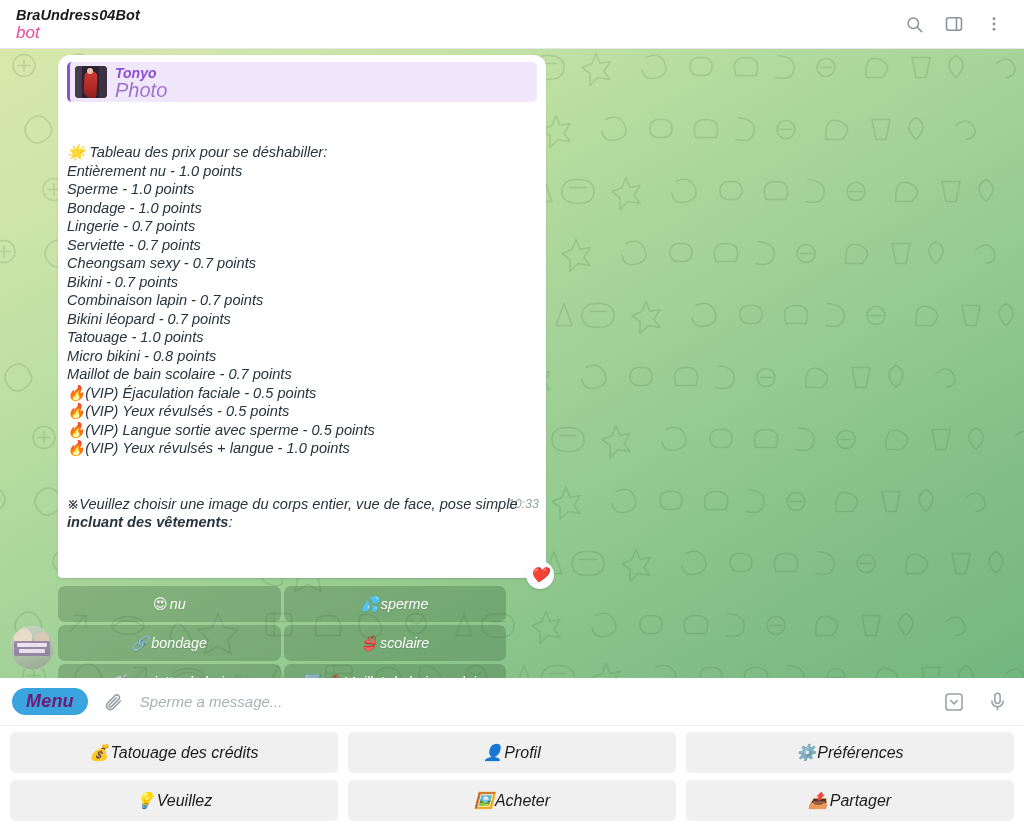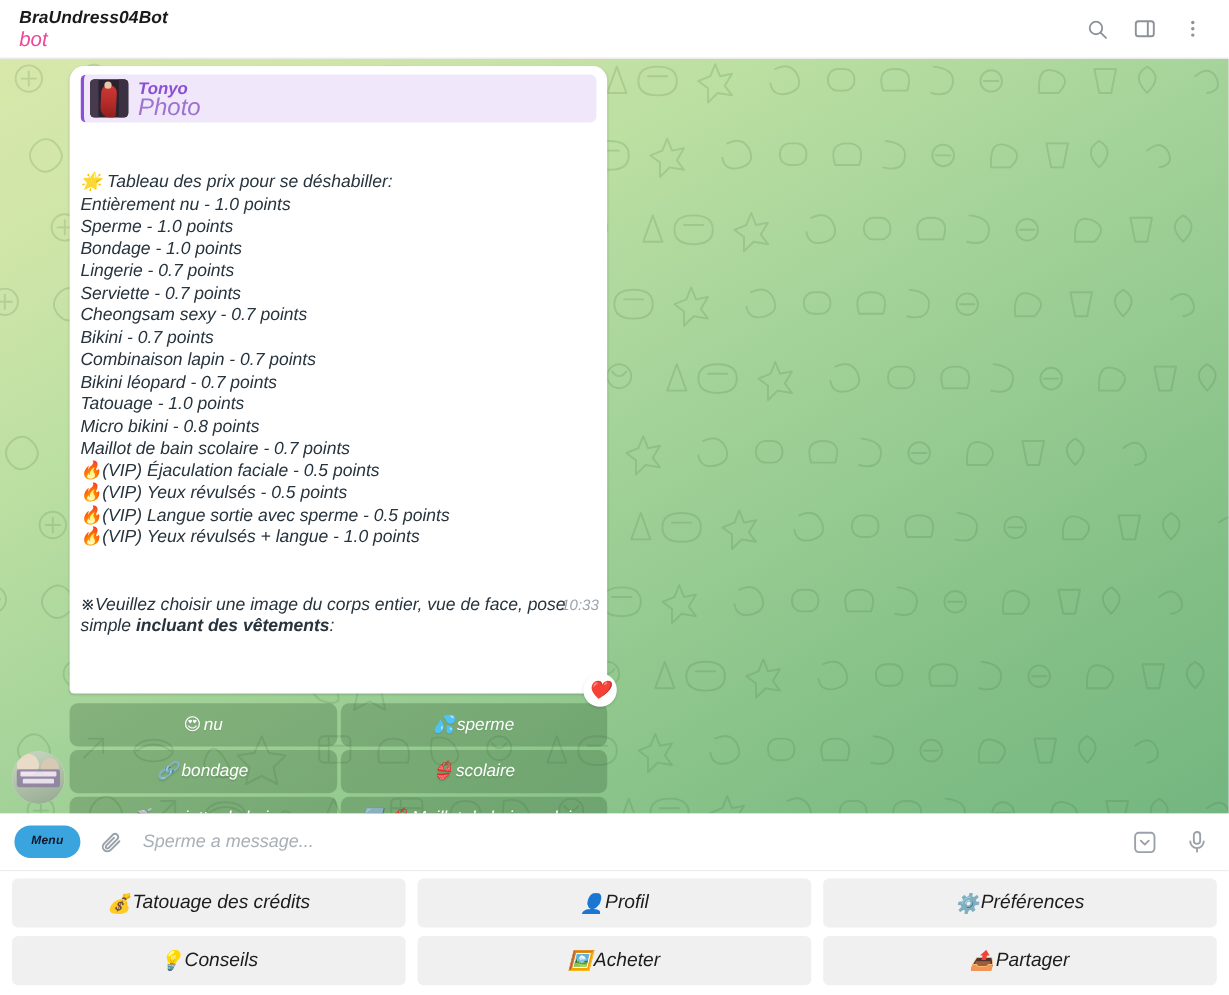--- a/index.html
+++ b/index.html
@@ -102,21 +102,21 @@
   
   .msg-row {
     position: absolute;
     left: 0;
     top: 6px;
     width: 100%;
   }
   .bubble {
     position: relative;
     margin-left: 58px;
-    width: 448px;
+    width: 488px;
     background: #ffffff;
     border-radius: 12px 12px 12px 4px;
     box-shadow: 0 1px 2px rgba(16,35,47,.16);
     padding: 7px 9px 9px 9px;
   }
 
   
   .reply-box {
     display: flex;
     align-items: center;
@@ -303,22 +303,22 @@
     min-height: 47px;
     background: #ffffff;
     display: flex;
     align-items: center;
     padding: 0 14px 0 12px;
     position: relative;
     z-index: 15;
   }
   .menu-btn {
     background: #39a4dd;
-    color: #0f172a;
-    font-size: 10px;
+    color: #701a75;
+    font-size: 18px;
     font-weight: bold;
     border-radius: 14px;
     padding: 5px 14px 6px 14px;
     cursor: pointer;
     line-height: 16px;
     letter-spacing: .2px;
   }
   .attach {
     width: 26px;
     height: 26px;
@@ -574,21 +574,21 @@
           <span>Profil</span>
         </div>
         <div class="rkb-btn">
           <span class="em">⚙️</span>
           <span>Préférences</span>
         </div>
       </div>
       <div class="rkb-row">
         <div class="rkb-btn">
           <span class="em">💡</span>
-          <span>Conseils</span>
+          <span>Veuillez</span>
         </div>
         <div class="rkb-btn">
           <span class="em">🖼️</span>
           <span>Acheter</span>
         </div>
         <div class="rkb-btn">
           <span class="em">📤</span>
           <span>Partager</span>
         </div>
       </div>

